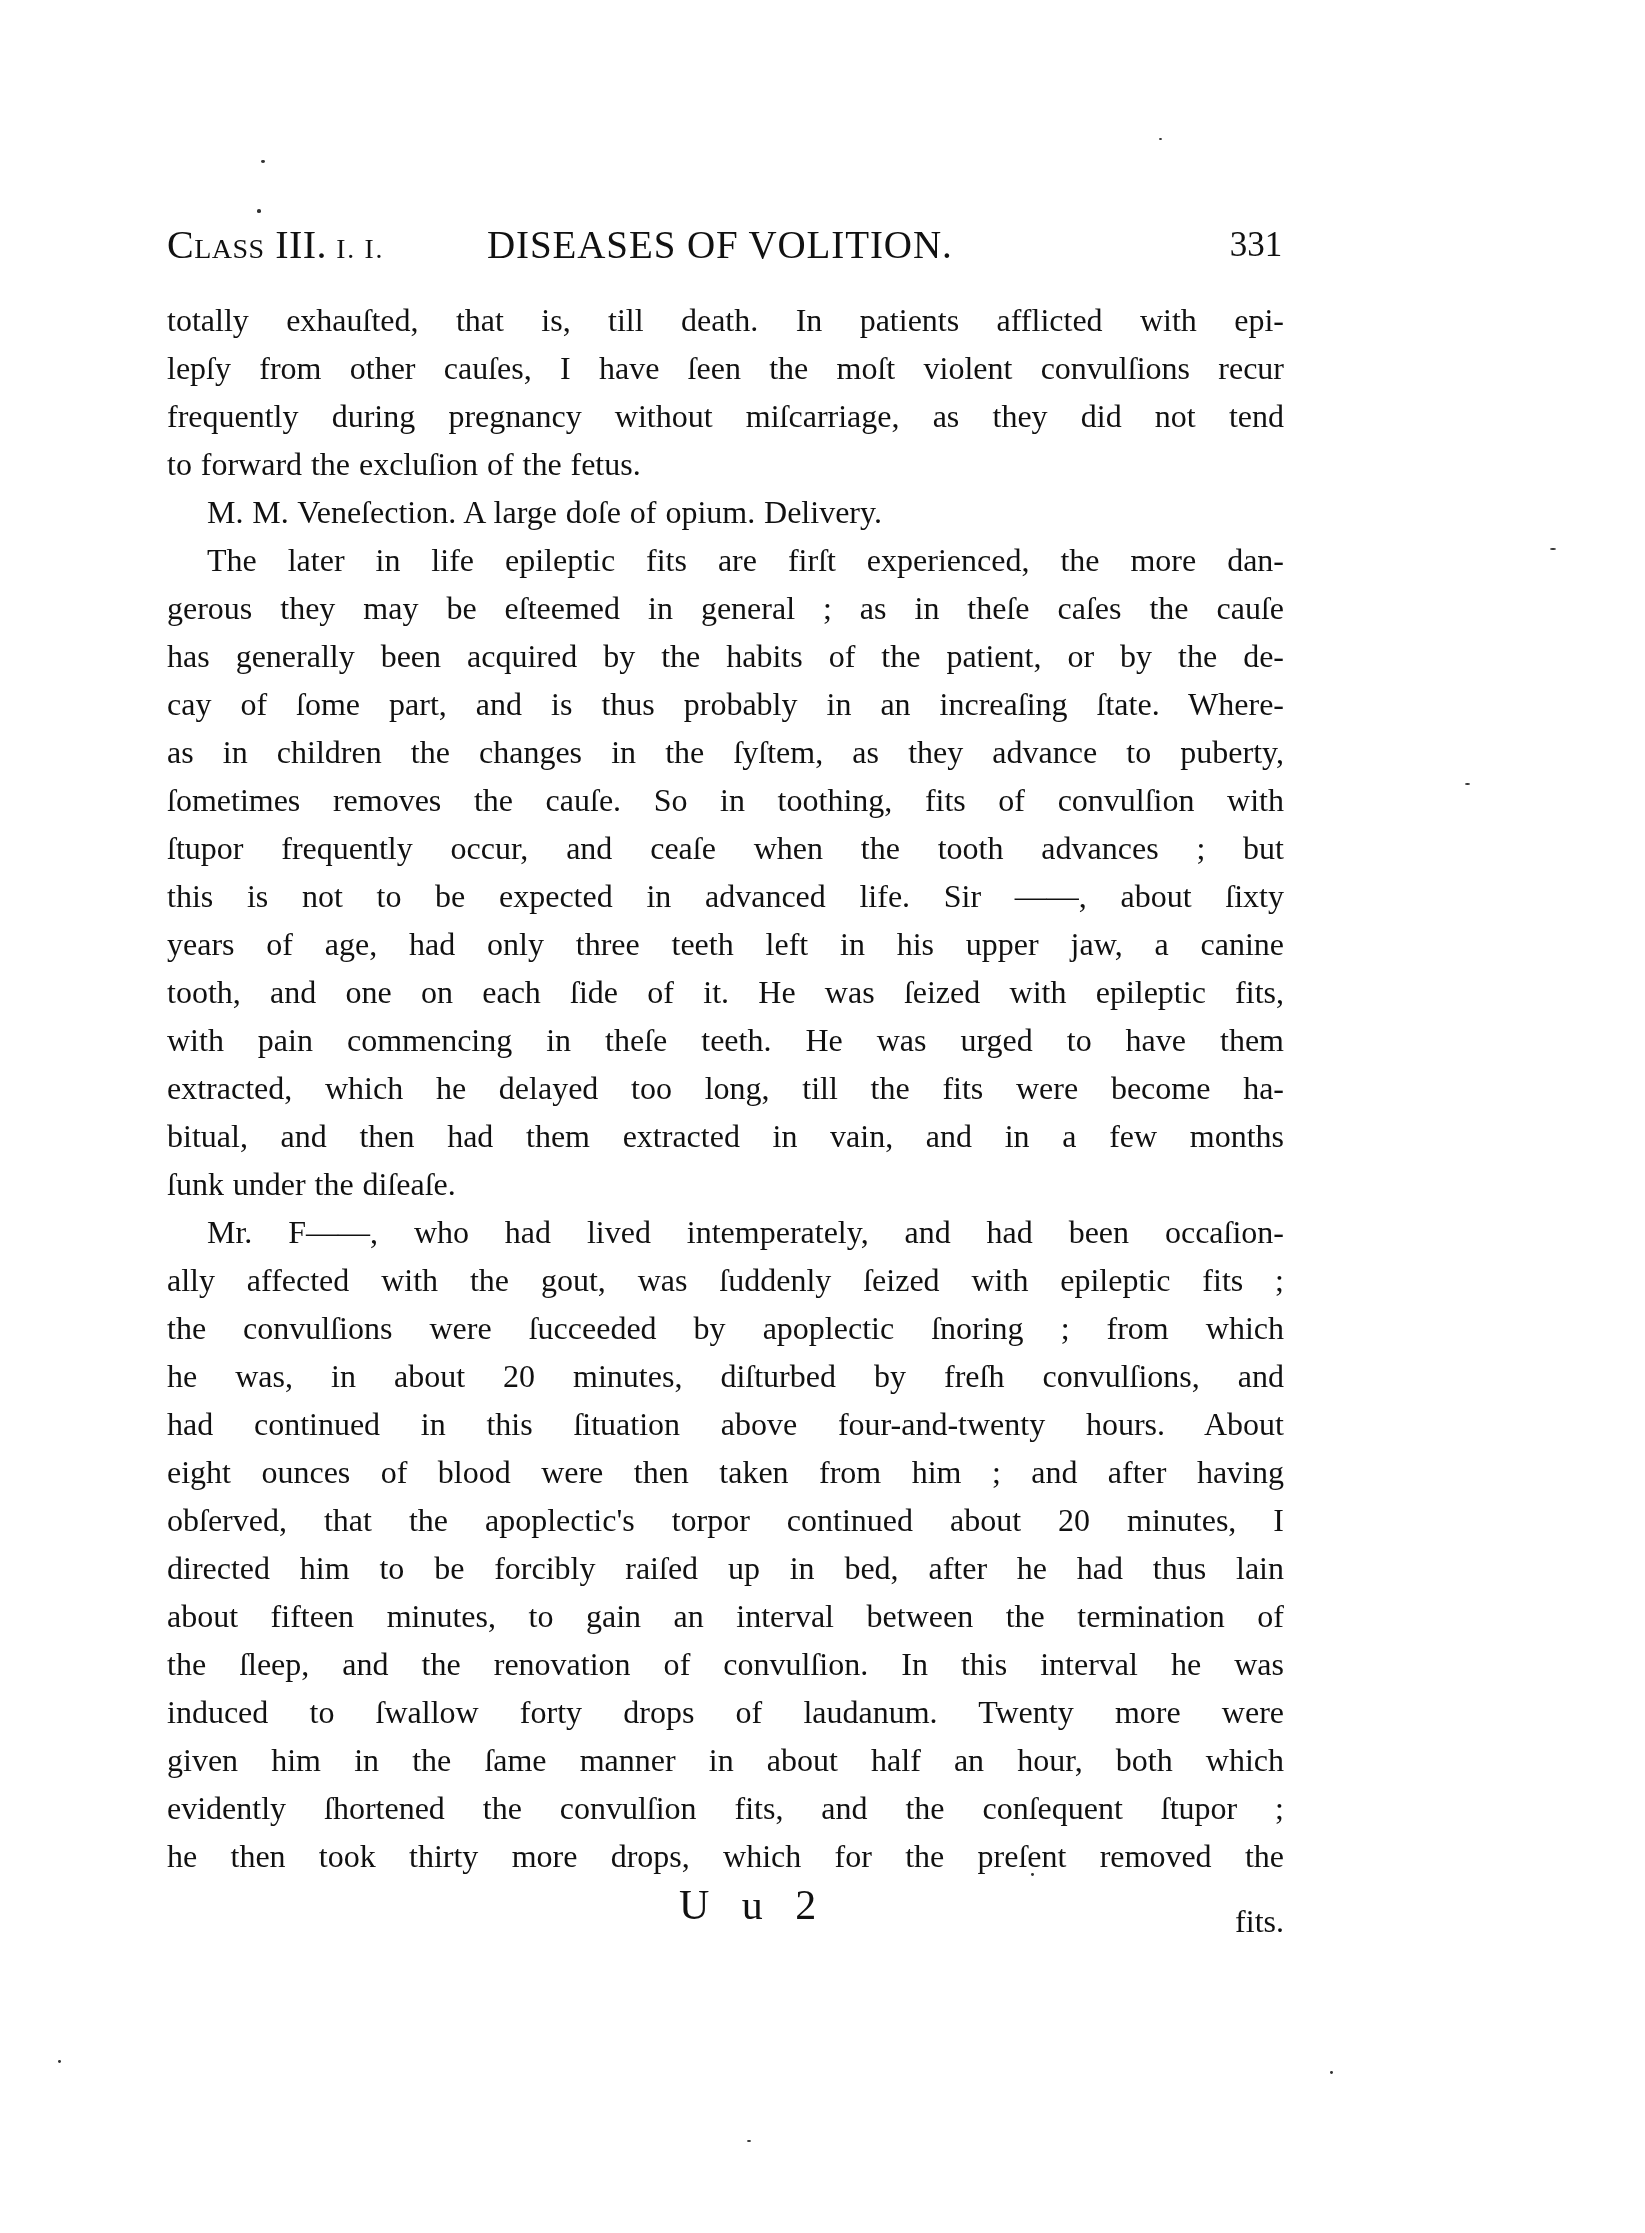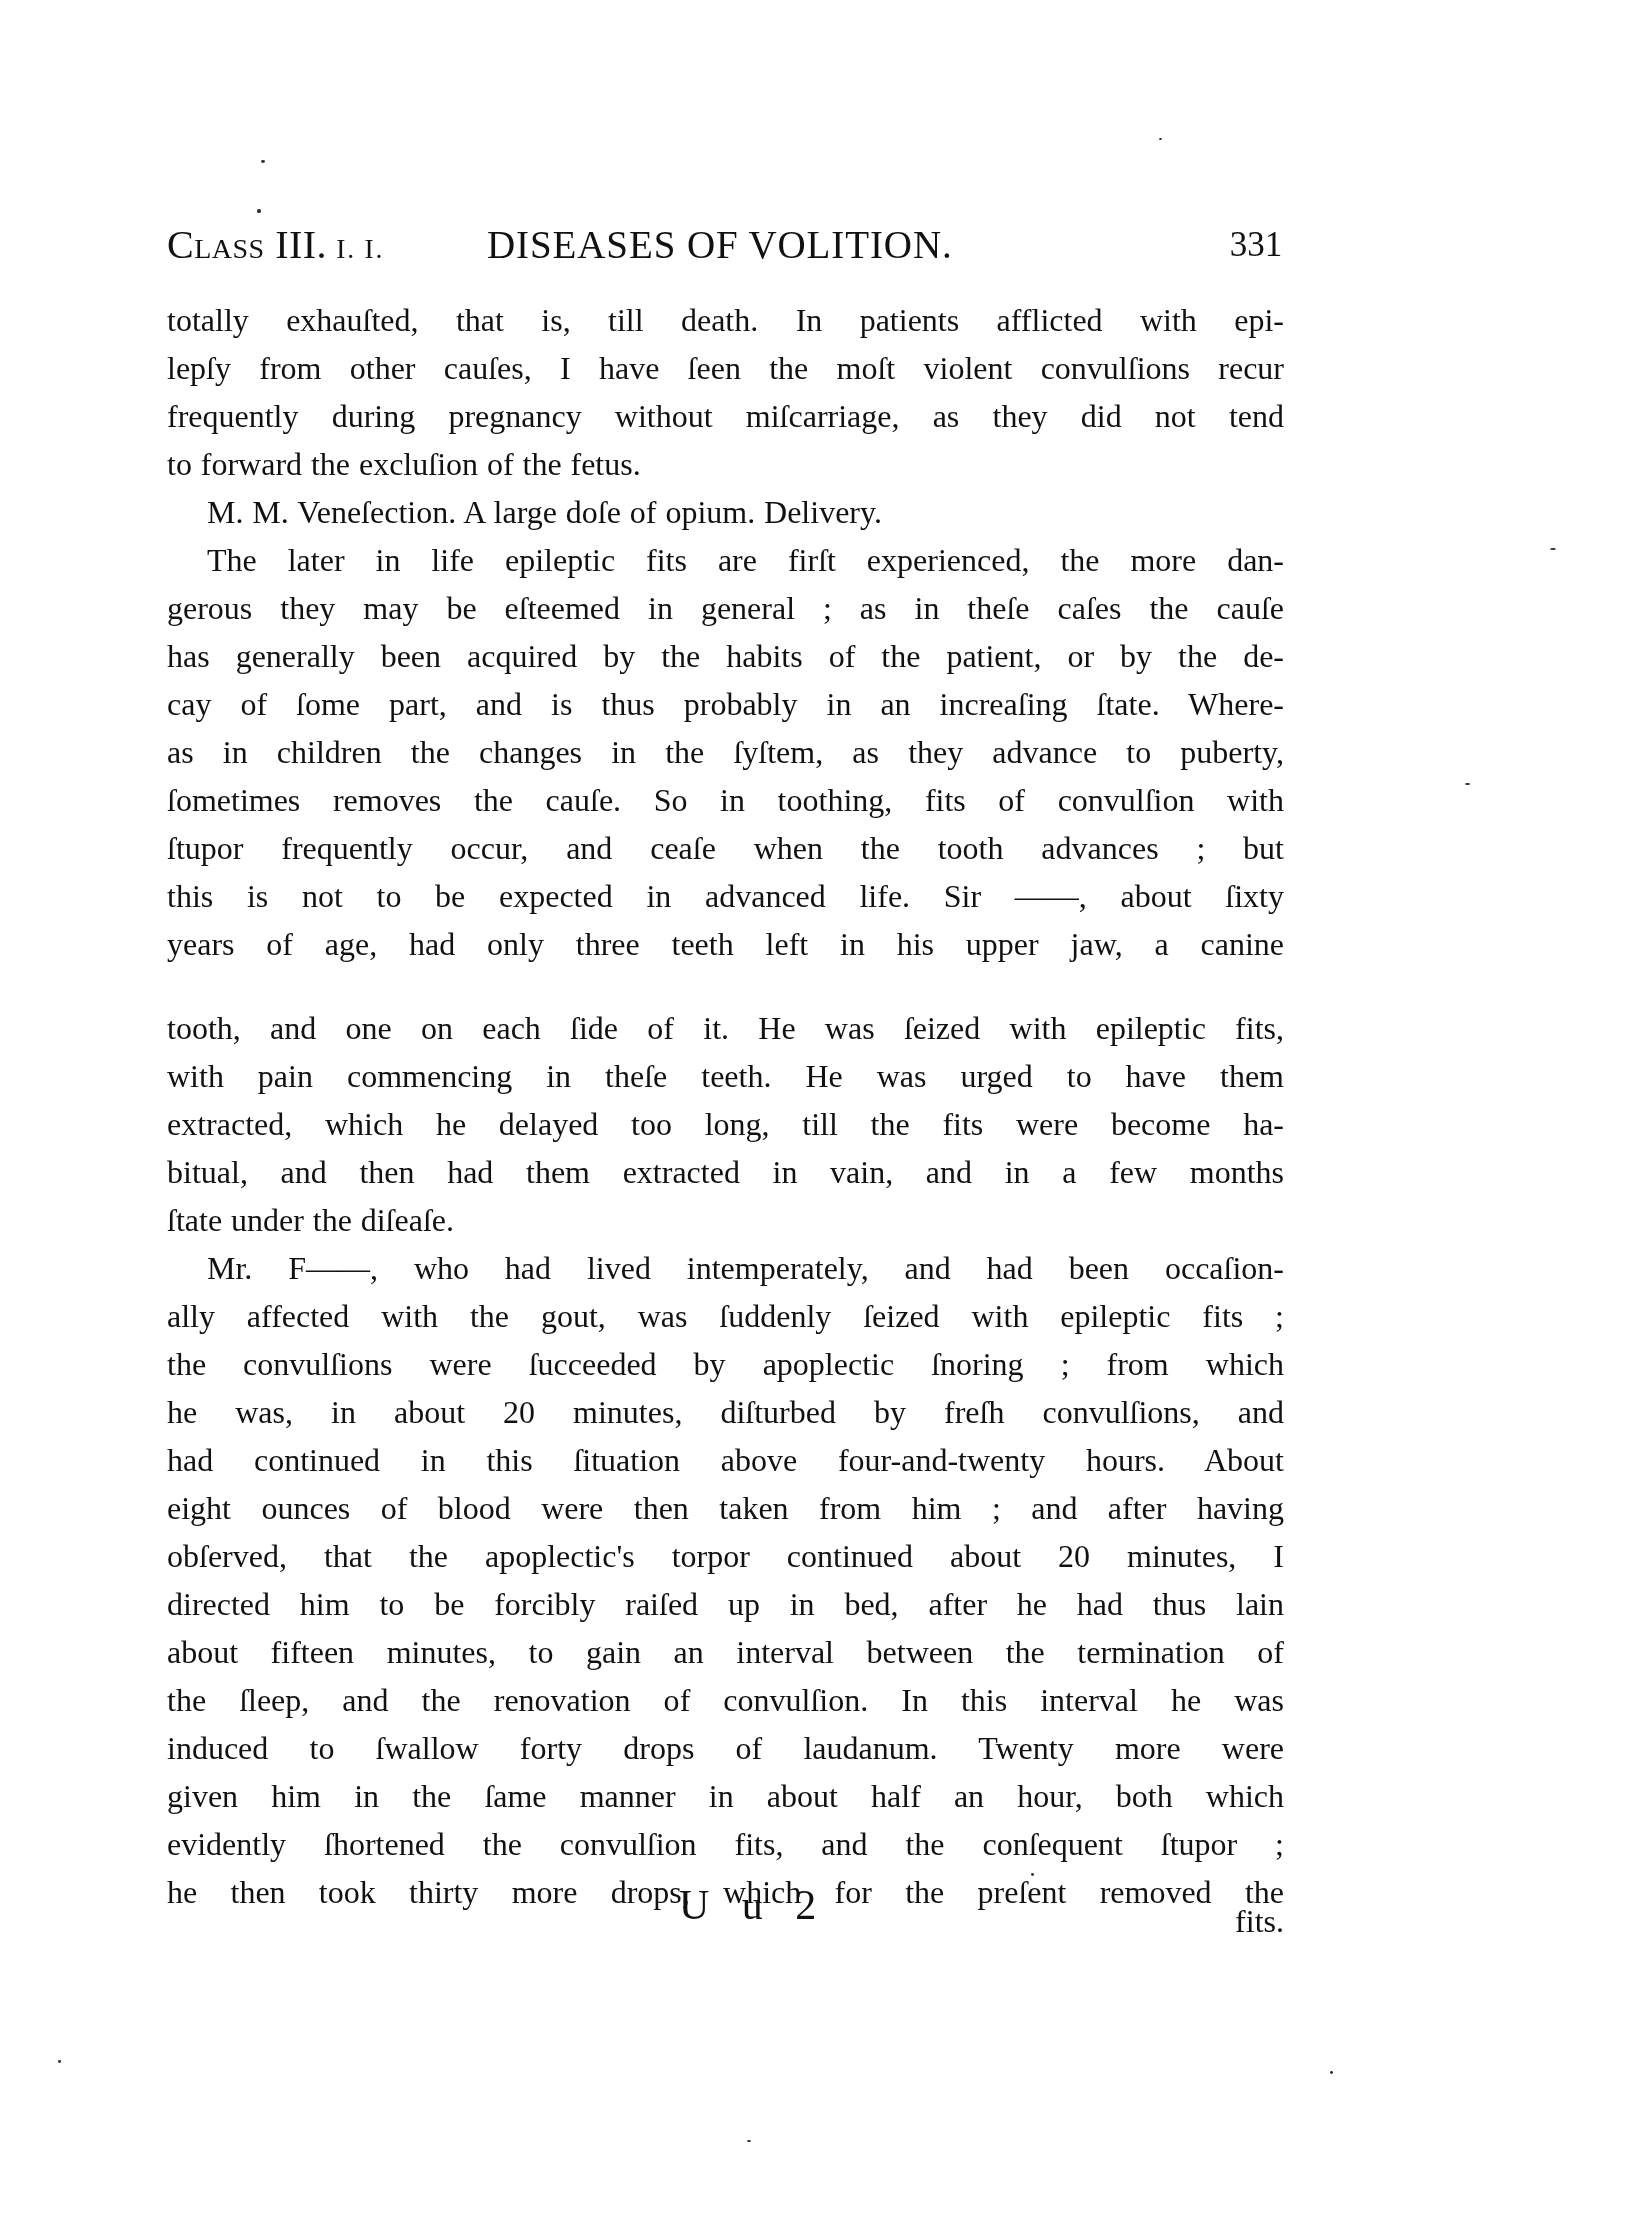--- a/index.html
+++ b/index.html
@@ -159,25 +159,25 @@
     <span class="line end indent">M. M. Veneſection. A large doſe of opium. Delivery.</span>
     <span class="line indent" style="white-space: normal; overflow: hidden;">The later in life epileptic fits are firſt experienced, the more dan-</span>
     <span class="line" style="white-space: normal; overflow: hidden;">gerous they may be eſteemed in general ; as in theſe caſes the cauſe</span>
     <span class="line" style="white-space: normal; overflow: hidden;">has generally been acquired by the habits of the patient, or by the de-</span>
     <span class="line" style="white-space: normal; overflow: hidden;">cay of ſome part, and is thus probably in an increaſing ſtate. Where-</span>
     <span class="line" style="white-space: normal; overflow: hidden;">as in children the changes in the ſyſtem, as they advance to puberty,</span>
     <span class="line" style="white-space: normal; overflow: hidden;">ſometimes removes the cauſe. So in toothing, fits of convulſion with</span>
     <span class="line" style="white-space: normal; overflow: hidden;">ſtupor frequently occur, and ceaſe when the tooth advances ; but</span>
     <span class="line" style="white-space: normal; overflow: hidden;">this is not to be expected in advanced life. Sir ——, about ſixty</span>
     <span class="line" style="white-space: normal; overflow: hidden;">years of age, had only three teeth left in his upper jaw, a canine</span>
-    <span class="line" style="white-space: normal; overflow: hidden; margin-top: 36px;">tooth, and one on each ſide of it. He was ſeized with epileptic fits,</span>
+    <span class="line" style="white-space: normal; overflow: hidden;">tooth, and one on each ſide of it. He was ſeized with epileptic fits,</span>
     <span class="line" style="white-space: normal; overflow: hidden;">with pain commencing in theſe teeth. He was urged to have them</span>
     <span class="line" style="white-space: normal; overflow: hidden;">extracted, which he delayed too long, till the fits were become ha-</span>
     <span class="line" style="white-space: normal; overflow: hidden;">bitual, and then had them extracted in vain, and in a few months</span>
-    <span class="line end">ſtate under the diſeaſe.</span>
+    <span class="line end">ſunk under the diſeaſe.</span>
     <span class="line indent" style="white-space: normal; overflow: hidden;">Mr. F——, who had lived intemperately, and had been occaſion-</span>
     <span class="line" style="white-space: normal; overflow: hidden;">ally affected with the gout, was ſuddenly ſeized with epileptic fits ;</span>
     <span class="line" style="white-space: normal; overflow: hidden;">the convulſions were ſucceeded by apoplectic ſnoring ; from which</span>
     <span class="line" style="white-space: normal; overflow: hidden;">he was, in about 20 minutes, diſturbed by freſh convulſions, and</span>
     <span class="line" style="white-space: normal; overflow: hidden;">had continued in this ſituation above four-and-twenty hours. About</span>
     <span class="line" style="white-space: normal; overflow: hidden;">eight ounces of blood were then taken from him ; and after having</span>
     <span class="line" style="white-space: normal; overflow: hidden;">obſerved, that the apoplectic's torpor continued about 20 minutes, I</span>
     <span class="line" style="white-space: normal; overflow: hidden;">directed him to be forcibly raiſed up in bed, after he had thus lain</span>
     <span class="line" style="white-space: normal; overflow: hidden;">about fifteen minutes, to gain an interval between the termination of</span>
     <span class="line" style="white-space: normal; overflow: hidden;">the ſleep, and the renovation of convulſion. In this interval he was</span>

